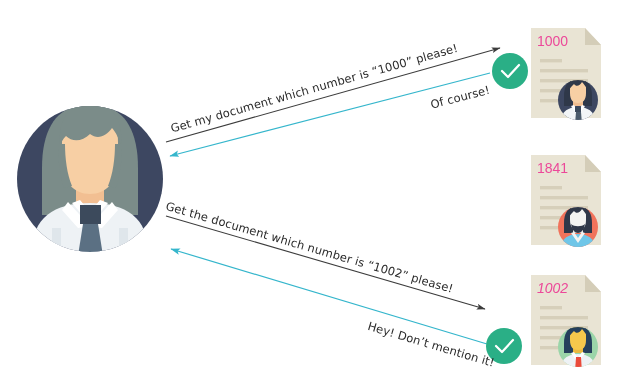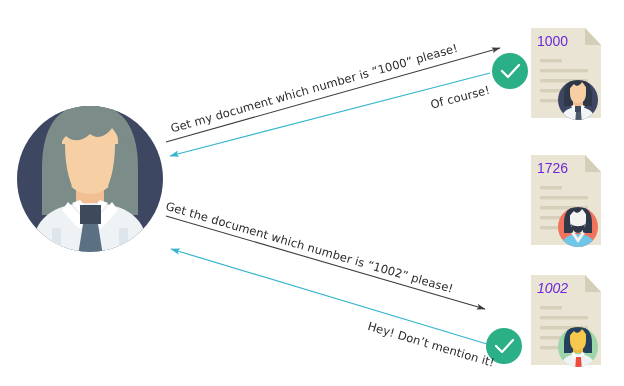--- a/index.html
+++ b/index.html
@@ -40,21 +40,21 @@
     color: #2b2b2b;
     font-size: 11.5px;
     letter-spacing: 0.1px;
     transform-origin: 0 0;
   }
   .doc-label {
     position: absolute;
     font-family: "Liberation Sans", sans-serif;
     font-size: 14px;
     font-weight: 400;
-    color: #6d28d9;
+    color: #ec4899;
   }
 </style>
 </head>
 <body>
 
 <div id="canvas">
 
   <svg id="scene" viewBox="0 0 624 386">
     <defs>
       <marker id="arrow-dark" markerWidth="9" markerHeight="9" refX="7.5" refY="3" orient="auto" markerUnits="strokeWidth">
@@ -198,17 +198,17 @@
   <div class="msg-text" style="left:169px; top:122px; transform: rotate(-15.8deg);">Get my document which number is “1000” please!</div>
 
   <div class="msg-reply" style="left:429px; top:98px; transform: rotate(-14.5deg);">Of course!</div>
 
   <div class="msg-text" style="left:168px; top:199px; transform: rotate(16.2deg);">Get the document which number is “1002” please!</div>
 
   <div class="msg-reply" style="left:370px; top:319px; transform: rotate(16.5deg);">Hey! Don’t mention it!</div>
 
   <div class="doc-label" style="left:537px; top:33px;">1000</div>
 
-  <div class="doc-label" style="left:537px; top:160px;">1726</div>
+  <div class="doc-label" style="left:537px; top:160px;">1841</div>
 
   <div class="doc-label" style="left:537px; top:280px;font-style:italic;">1002</div>
 
 </div>
 
 </body></html>

